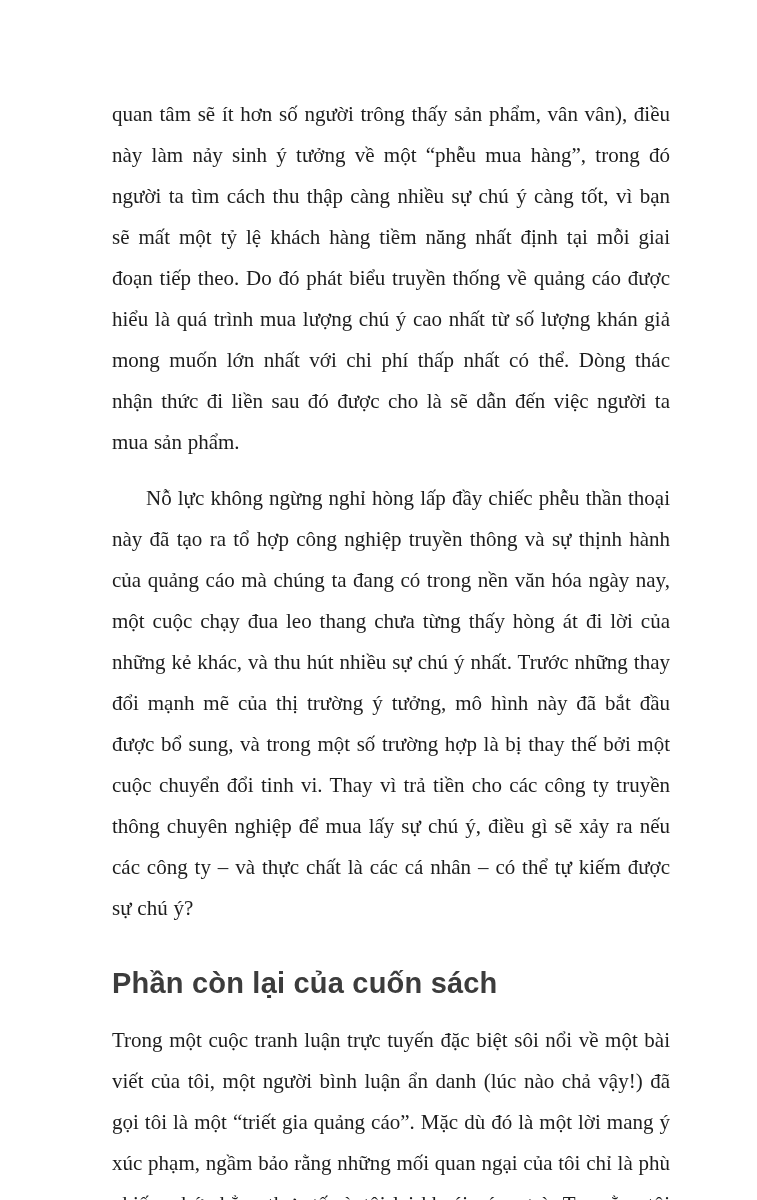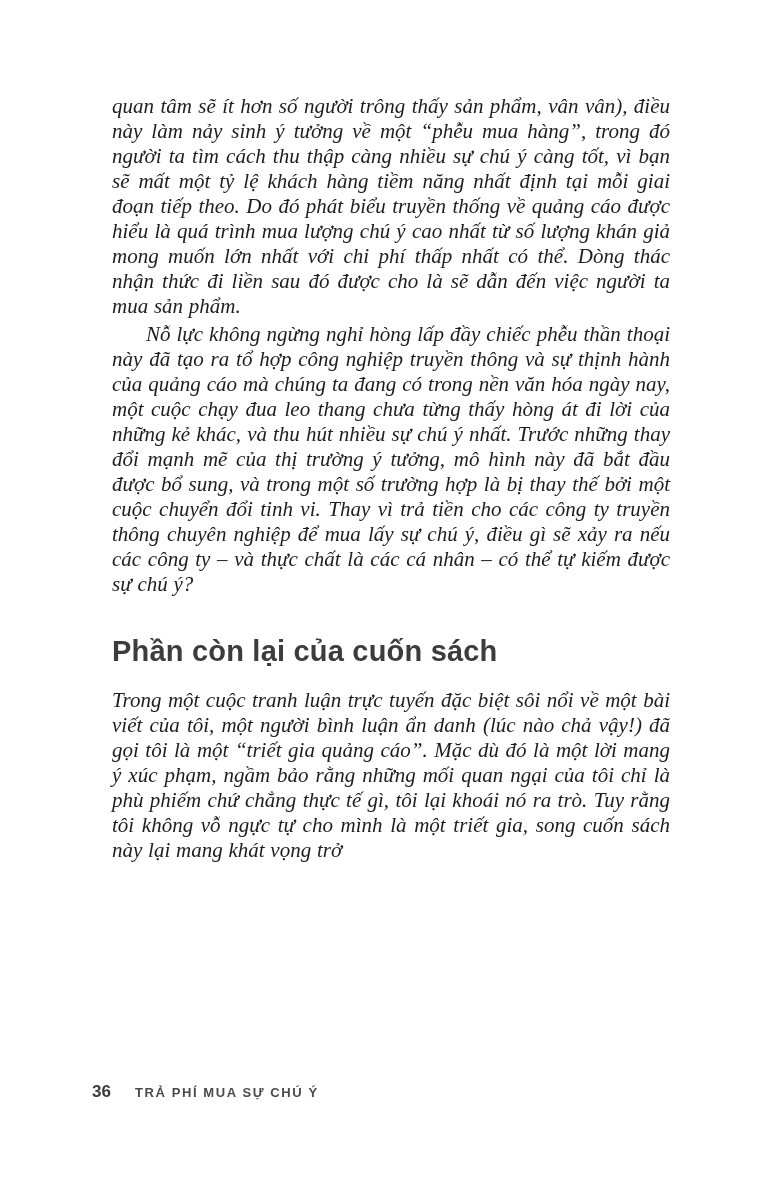--- a/index.html
+++ b/index.html
@@ -16,32 +16,31 @@
   }
   .content {
     position: absolute;
     left: 112px;
     width: 558px;
     top: 94px;
   }
   .body-par {
     font-family: "Liberation Serif", "DejaVu Serif", serif;
     font-size: 21px;
-    line-height: 25px;
+    line-height: 41px;
     color: #1d1d1d;
     text-align: justify;
     margin: 0;
     word-spacing: 0.5px;
-    font-style: italic;
   }
   .body-par.indented {
     text-indent: 34px;
   }
   .body-par + .body-par {
-    margin-top: 3px;
+    margin-top: 15px;
   }
   .section-heading {
     font-family: Liberation Sans, sans-serif;
     font-size: 29px;
     font-weight: 700;
     color: #3c3c3c;
     margin: 38px 0 20px 0;
     letter-spacing: 0.2px;
   }
   .footer {
@@ -71,17 +70,13 @@
 <body>
 
 <div class="page">
   <div class="content">
     <p class="body-par">quan tâm sẽ ít hơn số người trông thấy sản phẩm, vân vân), điều này làm nảy sinh ý tưởng về một “phễu mua hàng”, trong đó người ta tìm cách thu thập càng nhiều sự chú ý càng tốt, vì bạn sẽ mất một tỷ lệ khách hàng tiềm năng nhất định tại mỗi giai đoạn tiếp theo. Do đó phát biểu truyền thống về quảng cáo được hiểu là quá trình mua lượng chú ý cao nhất từ số lượng khán giả mong muốn lớn nhất với chi phí thấp nhất có thể. Dòng thác nhận thức đi liền sau đó được cho là sẽ dẫn đến việc người ta mua sản phẩm.</p>
     <p class="body-par indented">Nỗ lực không ngừng nghỉ hòng lấp đầy chiếc phễu thần thoại này đã tạo ra tổ hợp công nghiệp truyền thông và sự thịnh hành của quảng cáo mà chúng ta đang có trong nền văn hóa ngày nay, một cuộc chạy đua leo thang chưa từng thấy hòng át đi lời của những kẻ khác, và thu hút nhiều sự chú ý nhất. Trước những thay đổi mạnh mẽ của thị trường ý tưởng, mô hình này đã bắt đầu được bổ sung, và trong một số trường hợp là bị thay thế bởi một cuộc chuyển đổi tinh vi. Thay vì trả tiền cho các công ty truyền thông chuyên nghiệp để mua lấy sự chú ý, điều gì sẽ xảy ra nếu các công ty – và thực chất là các cá nhân – có thể tự kiếm được sự chú ý?</p>
     <h2 class="section-heading">Phần còn lại của cuốn sách</h2>
     <p class="body-par">Trong một cuộc tranh luận trực tuyến đặc biệt sôi nổi về một bài viết của tôi, một người bình luận ẩn danh (lúc nào chả vậy!) đã gọi tôi là một “triết gia quảng cáo”. Mặc dù đó là một lời mang ý xúc phạm, ngầm bảo rằng những mối quan ngại của tôi chỉ là phù phiếm chứ chẳng thực tế gì, tôi lại khoái nó ra trò. Tuy rằng tôi không vỗ ngực tự cho mình là một triết gia, song cuốn sách này lại mang khát vọng trở</p>
   </div>
 
-  <div class="footer">
-    <span class="page-number">36</span>
-    <span class="running-title">TRẢ PHÍ MUA SỰ CHÚ Ý</span>
-  </div>
 </div>
 
 </body></html>

